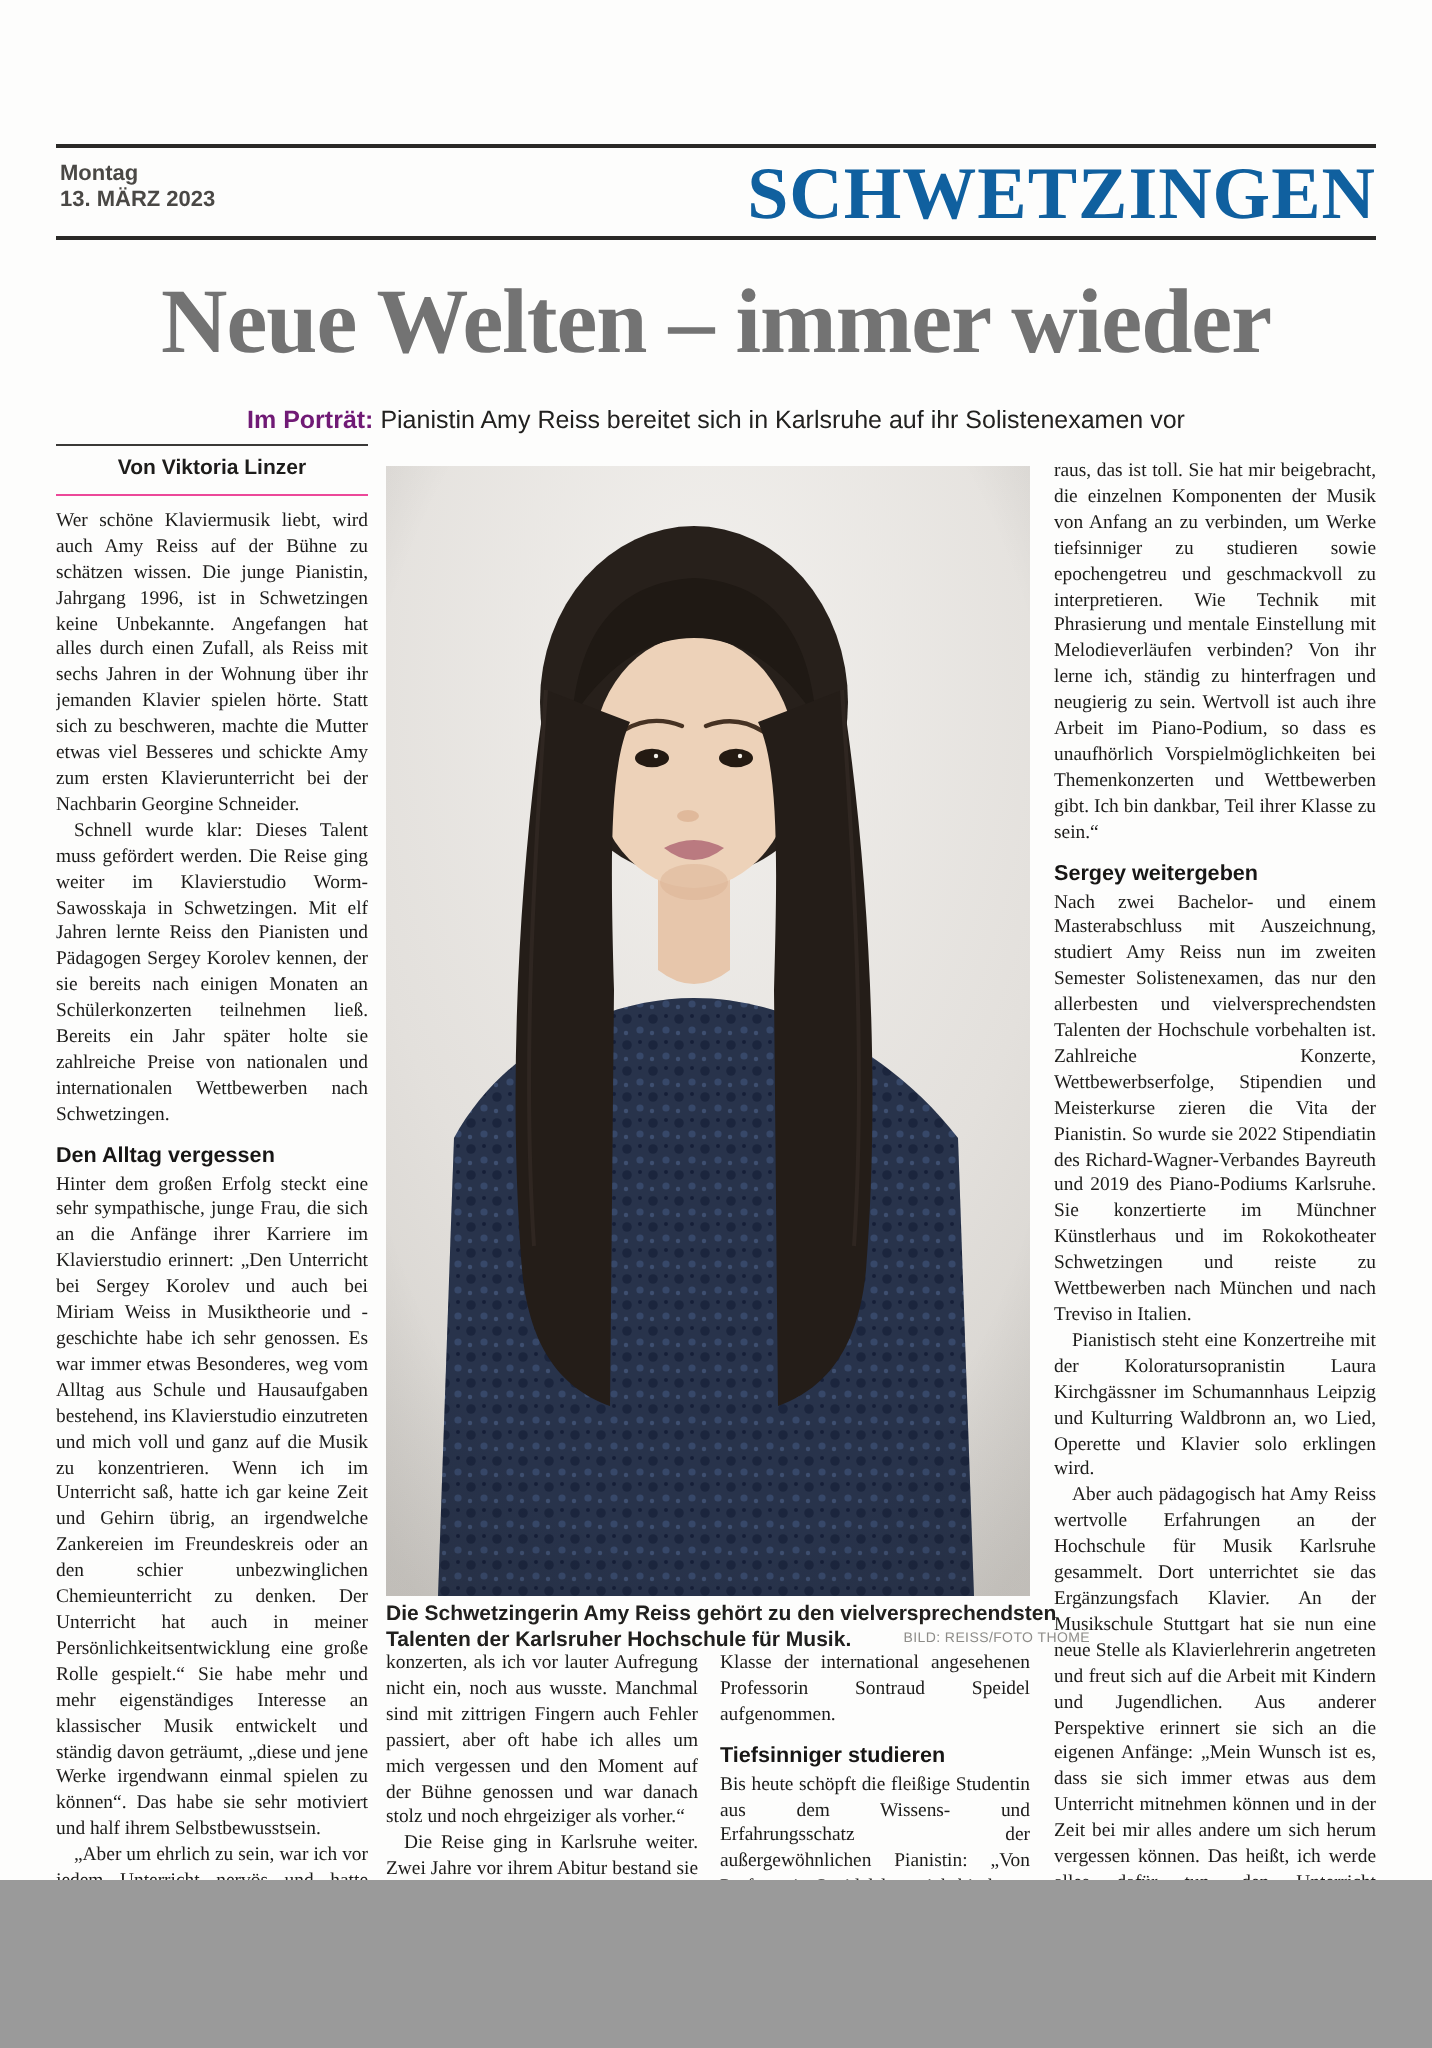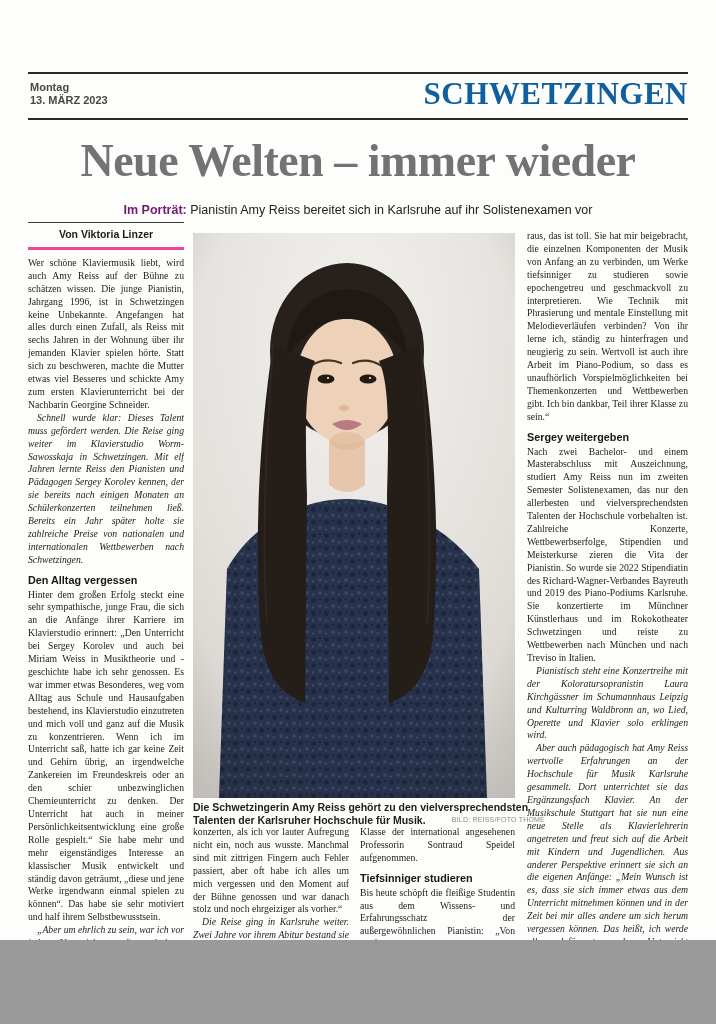--- a/index.html
+++ b/index.html
@@ -2,33 +2,33 @@
 <html lang="de"><head>
 <meta charset="utf-8">
 <style>
   html,body{margin:0;padding:0;background:#9a9a9a;}
   .page{position:relative;width:716px;height:940px;background:#fdfdfc;overflow:hidden;
         font-family:"Liberation Serif",serif;color:#1d1c1a;margin:0 auto;}
   .rule{position:absolute;left:28px;width:660px;height:2px;background:#2a2927;}
   .masthead-day{position:absolute;left:30px;top:81px;font-family:"Liberation Sans",sans-serif;
         font-weight:bold;font-size:11px;line-height:13px;color:#4a4845;white-space:pre-line;}
   .masthead-section{position:absolute;right:28px;top:76px;font-family:"Liberation Serif",serif;
-        font-weight:bold;font-size:31px;letter-spacing:.5px;color:#10609f;}
+        font-weight:bold;font-size:37px;letter-spacing:.5px;color:#10609f;}
   .headline{position:absolute;left:28px;top:134px;width:660px;text-align:center;
         font-weight:bold;font-size:46px;letter-spacing:-.5px;color:#737373;}
   .kicker{position:absolute;left:28px;top:203px;width:660px;text-align:center;
         font-family:"Liberation Sans",sans-serif;font-size:12.5px;color:#22211f;}
   .kicker b{color:#701a75;}
-  .byline{border-top:1px solid #3a3937;border-bottom:3px solid #ec4899;
+  .byline{border-top:1px solid #3a3937;border-bottom:1px solid #ec4899;
         font-family:"Liberation Sans",sans-serif;font-weight:bold;font-size:10.5px;
         text-align:center;padding:5px 0 6px;margin-bottom:7px;}
   .col{position:absolute;font-size:9.7px;line-height:12.9px;text-align:justify;overflow:hidden;
         hyphens:auto;-webkit-hyphens:auto;}
   .col p{margin:0;}
-  .col p.ind{text-indent:9px;font-style:italic;}
+  .col p.ind{text-indent:9px;}
   .col h3{font-family:"Liberation Sans",sans-serif;font-size:10.8px;margin:7px 0 2px;color:#171615;}
   #col1{left:28px;top:222px;width:156px;height:792px;}
   #col2{left:193px;top:826px;width:156px;height:188px;}
   #col3{left:360px;top:826px;width:155px;height:188px;}
   #col4{left:527px;top:230px;width:161px;height:784px;}
   .photo{position:absolute;left:193px;top:233px;width:322px;height:565px;overflow:hidden;}
   .photo svg{display:block;}
   .caption{position:absolute;left:193px;top:801px;width:352px;
         font-family:"Liberation Sans",sans-serif;font-weight:bold;font-size:10.5px;line-height:13px;color:#21201e;}
   .credit{position:absolute;right:0;bottom:1px;font-weight:normal;font-size:7px;

